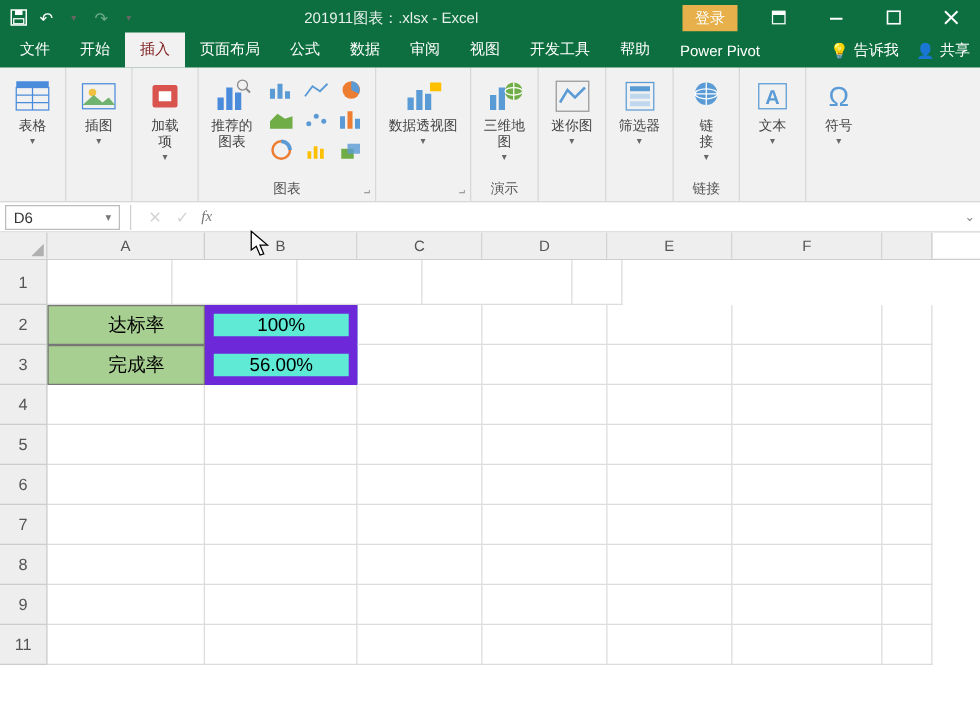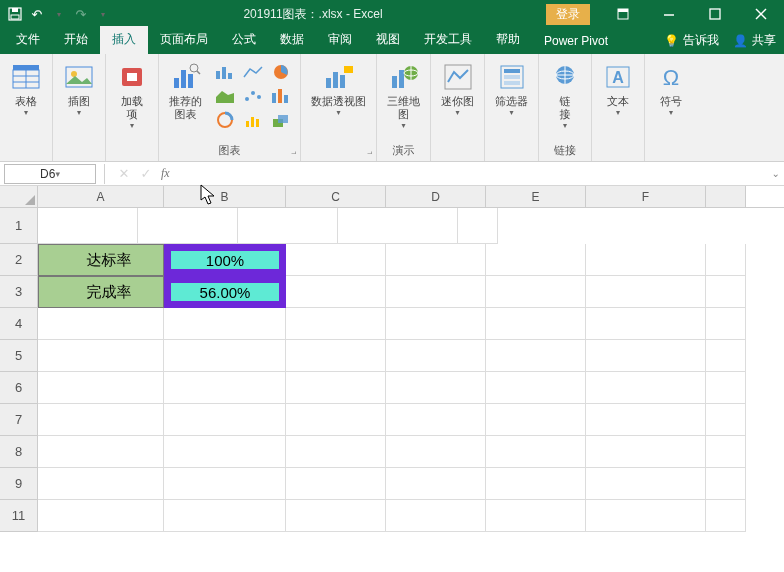--- a/index.html
+++ b/index.html
@@ -7,38 +7,38 @@
 .titlebar{height:28px;background:#0d6f3f;color:#fff;display:flex;align-items:center;font-size:12px;}
 .tb-left{display:flex;align-items:center;gap:4px;padding-left:6px;}
 .tb-ico{width:18px;height:18px;display:flex;align-items:center;justify-content:center;color:#fff;font-size:13px;}
 .tb-title{flex:1;text-align:center;opacity:.9;font-size:12px;}
 .tb-right{display:flex;align-items:center;}
 .tb-login{background:#e7b04a;color:#fff;padding:2px 10px;font-size:12px;margin-right:10px;margin-left:32px;}
 .tb-btn{width:46px;height:28px;display:flex;align-items:center;justify-content:center;}
 .sysico{width:14px;height:14px;}
 .ribbon-tabs{height:26px;background:#0d6f3f;color:#fff;display:flex;align-items:flex-end;font-size:12px;padding-left:4px;position:relative;}
 .rtab{padding:5px 12px 6px;cursor:pointer;}
-.rtab.active{background:#f1f1f1;color:#0f766e;}
+.rtab.active{background:#f1f1f1;color:#7f1d1d;}
 .rtab-right{position:absolute;right:8px;display:flex;align-items:center;gap:14px;color:#fff;top:4px;font-size:12px;}
 .bulb{display:flex;align-items:center;gap:4px;}
 .ribbon{height:108px;background:#f1f1f1;border-bottom:1px solid #d0d0d0;display:flex;}
 .group{border-right:1px solid #d8d8d8;display:flex;flex-direction:column;justify-content:space-between;padding:3px 6px 0;}
 .group-body{flex:1;display:flex;align-items:flex-start;gap:6px;}
 .group-label{text-align:center;font-size:11px;color:#555;padding:2px 0 3px;position:relative;}
 .group-label.dl::after{content:"⌐";position:absolute;right:-2px;bottom:2px;font-size:9px;color:#888;transform:rotate(180deg);}
 .rbtn{display:flex;flex-direction:column;align-items:center;justify-content:flex-start;padding:4px 4px 0;min-width:38px;}
 .rbtn .ic{width:32px;height:32px;display:flex;align-items:center;justify-content:center;}
 .rbtn .lbl{font-size:11px;color:#444;text-align:center;line-height:13px;margin-top:2px;white-space:pre;}
 .dd{font-size:8px;color:#666;}
 svg{display:block;}
 .gallery{display:flex;flex-direction:column;gap:2px;padding-top:4px;}
 .grow{display:flex;gap:2px;}
 .gitem{width:26px;height:22px;display:flex;align-items:center;justify-content:center;}
 .namebar{height:24px;background:#fff;border-bottom:1px solid #d6d6d6;display:flex;align-items:center;font-size:12px;position:relative;}
-.namebox{width:92px;height:20px;border:1px solid #bcbcbc;margin-left:4px;padding:0 6px;display:flex;align-items:center;justify-content:center;color:#333;background:#fff;}
+.namebox{width:92px;height:20px;border:1px solid #bcbcbc;margin-left:4px;padding:0 6px;display:flex;align-items:center;justify-content:space-between;color:#333;background:#fff;}
 .nbarrow{color:#777;font-size:9px;}
 .fx-sep{width:1px;height:20px;background:#d0d0d0;margin:0 8px;}
 .fx-ico{width:22px;color:#999;text-align:center;font-size:13px;}
 .fx-lbl{font-style:italic;font-family:"Times New Roman",serif;color:#777;margin-left:4px;}
 .formula{flex:1;height:20px;border:none;outline:none;padding:0 4px;}
 .fdrop{position:absolute;right:4px;color:#888;font-size:10px;}
 .cursor{position:absolute;left:200px;top:184px;pointer-events:none;z-index:50;}
 .sheet{position:relative;height:386px;overflow:hidden;}
 .colhdrs{display:flex;height:22px;border-bottom:1px solid #ccc;}
 .corner{width:38px;border-right:1px solid #ccc;background:#eee;position:relative;}

